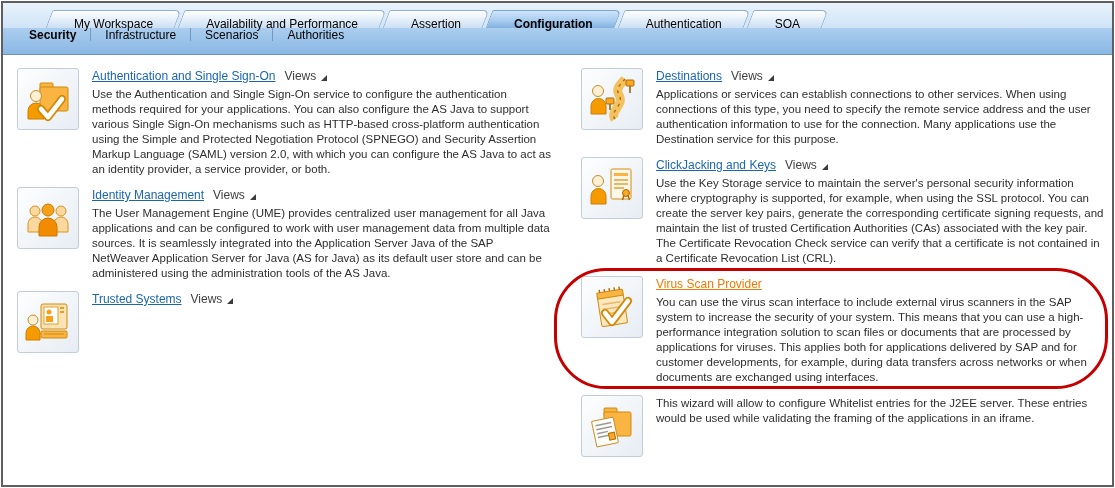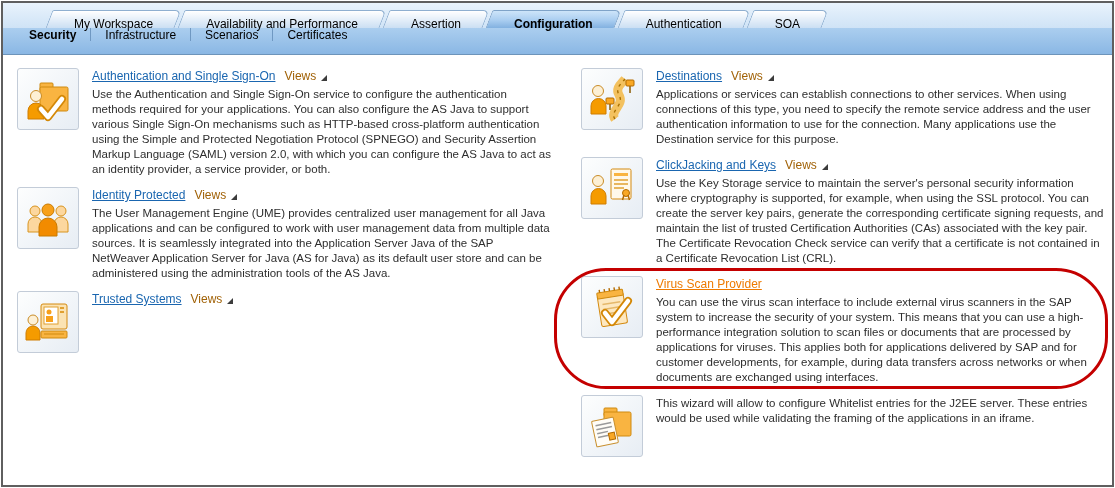--- a/index.html
+++ b/index.html
@@ -55,21 +55,21 @@
   .icon-tile {
     width:62px; height:62px; flex-shrink:0;
     background: linear-gradient(135deg, #fdfefe, #e7edf4);
     border:1px solid #c3ccd8; border-radius:3px;
     display:flex; align-items:center; justify-content:center;
   }
   .txt { padding-top:1px; }
   .title-row { margin-bottom:4px; font-size:12px; }
   a.itemlink { color:#1a66b0; text-decoration:underline; cursor:pointer; }
   a.itemlink.orange { color:#ee7a00; }
-  .views { color:#a16207; margin-left:9px; cursor:pointer; }
+  .views { color:#404040; margin-left:9px; cursor:pointer; }
   .views-arrow {
     display:inline-block; width:0; height:0; margin-left:5px;
     border-bottom:6px solid #3c3c3c; border-left:6px solid transparent;
     vertical-align:-1px;
   }
   .desc { font-size:11.5px; line-height:15px; color:#2e2e2e; max-width:459px; }
   .col-right .desc { max-width:452px; }
 
   .oval {
     position:absolute; left:-27px; right:-2px; top:-8px; bottom:-4px;
@@ -109,21 +109,21 @@
     </div>
   </div>
 
   <div class="subnav">
     <span class="subnav-item active">Security</span>
     <span class="subnav-sep"></span>
     <span class="subnav-item">Infrastructure</span>
     <span class="subnav-sep"></span>
     <span class="subnav-item">Scenarios</span>
     <span class="subnav-sep"></span>
-    <span class="subnav-item">Certificates</span>
+    <span class="subnav-item">Authorities</span>
   </div>
 
   <div class="content">
 
     <div class="col-left">
 
       <div class="item">
         <div class="icon-tile">
           <svg width="48" height="48" viewBox="0 0 48 48">
             <rect x="16" y="8" width="13" height="8" rx="1" fill="#f9b441" stroke="#cf8a10"></rect>
@@ -148,21 +148,21 @@
             <circle cx="11" cy="17" r="5" fill="#fcd79f" stroke="#d8941f"></circle>
             <path d="M4 38 v-8 a7 7 0 0 1 14 0 v8 z" fill="#fcd79f" stroke="#d8941f"></path>
             <circle cx="37" cy="17" r="5" fill="#fcd79f" stroke="#d8941f"></circle>
             <path d="M30 38 v-8 a7 7 0 0 1 14 0 v8 z" fill="#fcd79f" stroke="#d8941f"></path>
             <circle cx="24" cy="16" r="6" fill="#f7a01a" stroke="#c97a00"></circle>
             <path d="M15 42 v-9 a9 9 0 0 1 18 0 v9 z" fill="#f28b00" stroke="#c97a00"></path>
           </svg>
         </div>
         <div class="txt">
           <div class="title-row">
-            <a class="itemlink">Identity Protected</a><span class="views"><span>Views</span><span class="views-arrow"></span></span>
+            <a class="itemlink">Identity Management</a><span class="views"><span>Views</span><span class="views-arrow"></span></span>
           </div>
           <div class="desc">The User Management Engine (UME) provides centralized user management for all Java applications and can be configured to work with user management data from multiple data sources. It is seamlessly integrated into the Application Server Java of the SAP NetWeaver Application Server for Java (AS for Java) as its default user store and can be administered using the administration tools of the AS Java.</div>
         </div>
       </div>
 
       <div class="item">
         <div class="icon-tile">
           <svg width="48" height="48" viewBox="0 0 48 48">
             <rect x="17" y="6" width="26" height="25" rx="2" fill="#fbe3b3" stroke="#d48a10"></rect>
             <rect x="20" y="9" width="14" height="17" fill="#ffffff" stroke="#e0a030"></rect>

